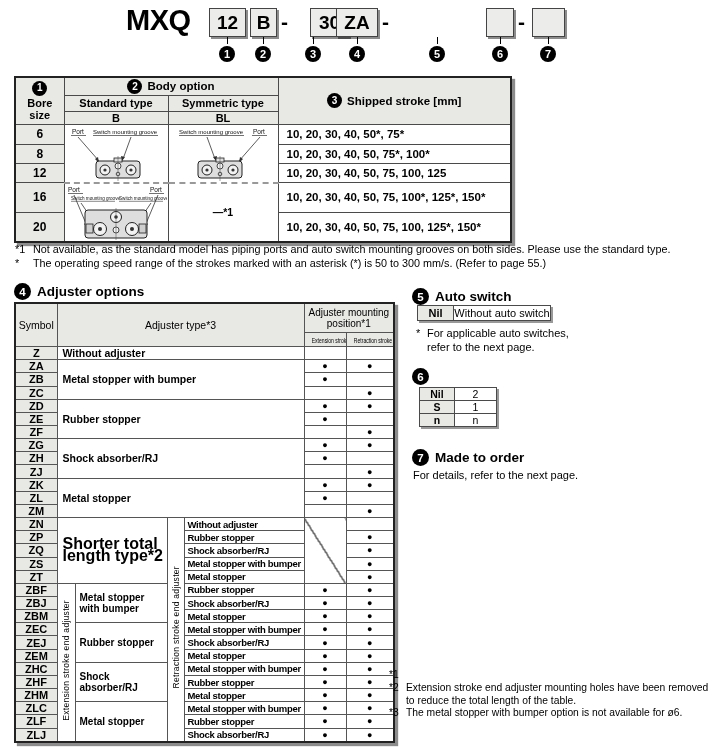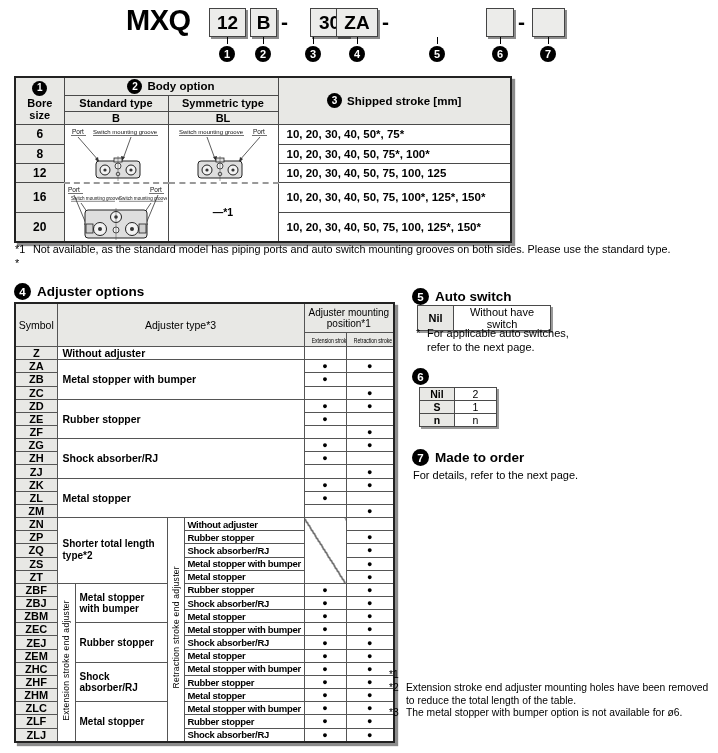--- a/index.html
+++ b/index.html
@@ -62,21 +62,21 @@
   .sect { position:absolute; display:flex; align-items:center; gap:6px;
           font-size:13.5px; font-weight:bold; }
 
   
   #at { position:absolute; left:14px; top:302px; width:381px; height:441px; border:2px solid #222; }
   #at td { border:1px solid #555; height:13px; }
   #at .hdr { font-size:10.5px; font-weight:normal; }
   #at .shead span { display:inline-block; font-size:6.5px; transform:scaleX(0.78); transform-origin:center; white-space:nowrap; }
   #at .sym { background:#e8e8e5; font-weight:bold; text-align:center; font-size:11px; }
   #at .typ { font-size:10.5px; font-weight:bold; text-align:left; padding-left:5px; }
-  #at .shorter { vertical-align:middle; line-height:12px; font-size:10px; }
+  #at .shorter { vertical-align:middle; line-height:12px; font-size:16px; }
   #at .grp { font-size:10px; font-weight:bold; text-align:left; padding-left:4px; line-height:11px; }
   #at .sub { font-size:9.5px; font-weight:bold; text-align:left; padding-left:3px;
              letter-spacing:-0.3px; white-space:nowrap; }
   #at .rot { text-align:center; vertical-align:middle; background:#fff; }
   #at .rot span { writing-mode:vertical-rl; transform:rotate(180deg);
                   font-size:8.5px; letter-spacing:0.3px; white-space:nowrap; }
   #at .dot { text-align:center; font-size:9px; }
   #at .diag {
     background-image:linear-gradient(to right top,
       transparent calc(50% - 0.7px), #444 calc(50% - 0.7px),
@@ -273,20 +273,21 @@
 </tbody>
   </table>
 
 <div id="t1-notes">
   <div class="noterow">
     <span class="mk">*1</span>
     <span>Not available, as the standard model has piping ports and auto switch mounting grooves on both sides. Please use the standard type.</span>
   </div>
   <div class="noterow">
     <span class="mk">*</span>
+    <span>The operating speed range of the strokes marked with an asterisk (*) is 50 to 300 mm/s. (Refer to page 55.)</span>
   </div>
 </div>
 
 <div class="sect" style="left:14px;top:283px;">
   <span class="cnum big">4</span>
   <span>Adjuster options</span>
 </div>
 
 <table id="at" class="shadowed">
   <colgroup>
@@ -505,21 +506,21 @@
 </div>
 
 <div class="sect" style="left:412px;top:288px;">
   <span class="cnum big">5</span>
   <span>Auto switch</span>
 </div>
 <table id="as-table">
   <tbody>
       <tr>
     <td class="k">Nil</td>
-    <td class="v">Without have switch</td>
+    <td class="v">Without auto switch</td>
   </tr>
 </tbody>
   </table>
 <div id="as-note">
   <div class="noterow">
     <span class="mk">*</span>
     <span>For applicable auto switches, refer to the next page.</span>
   </div>
 </div>
 

